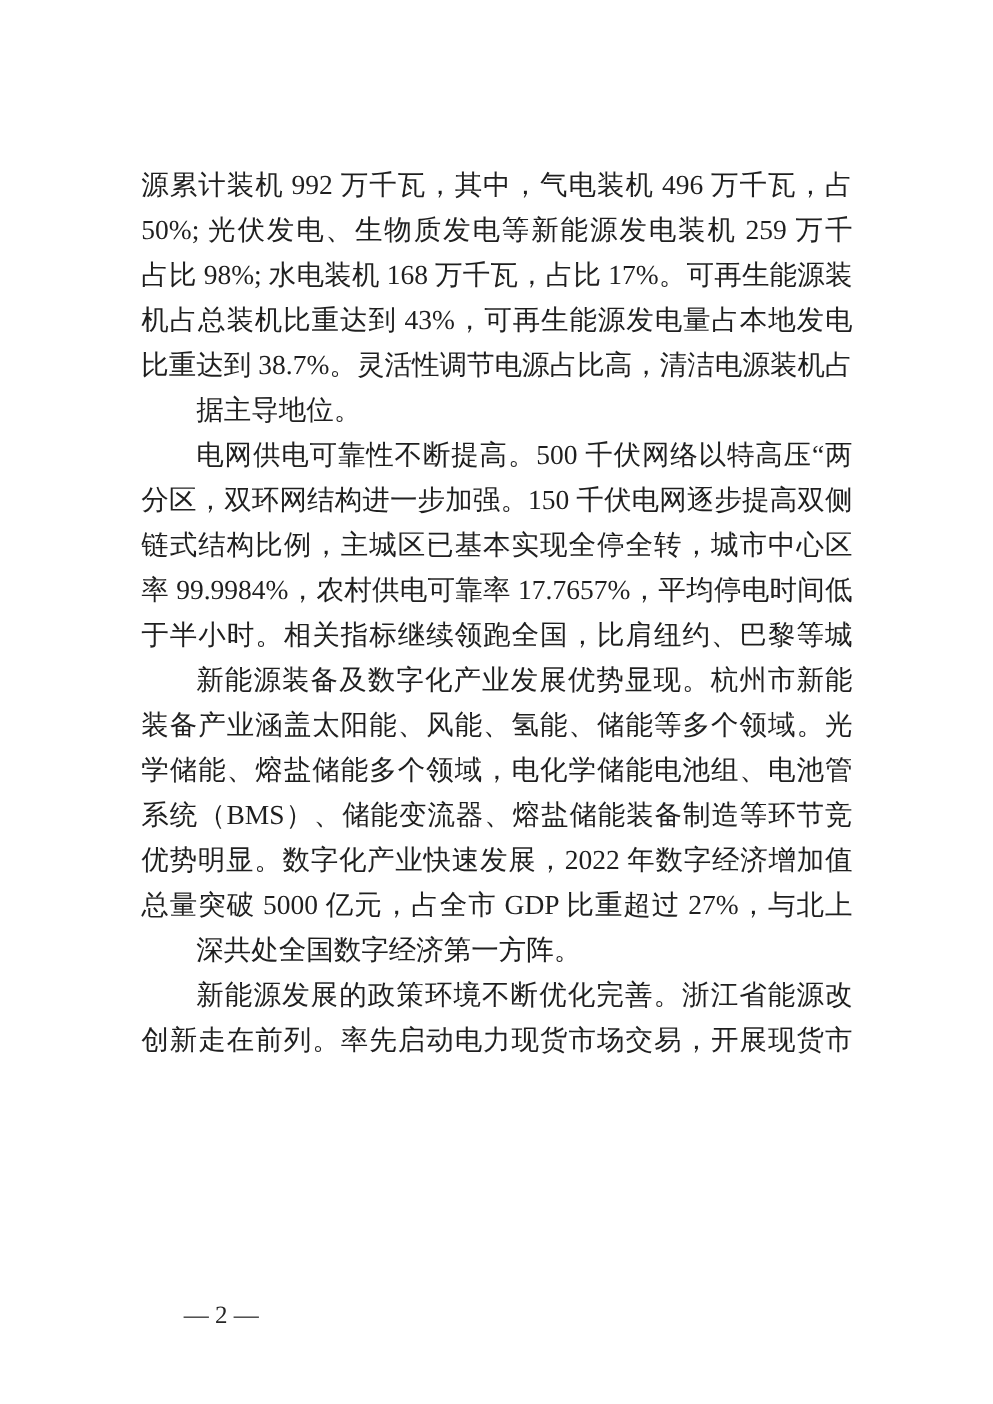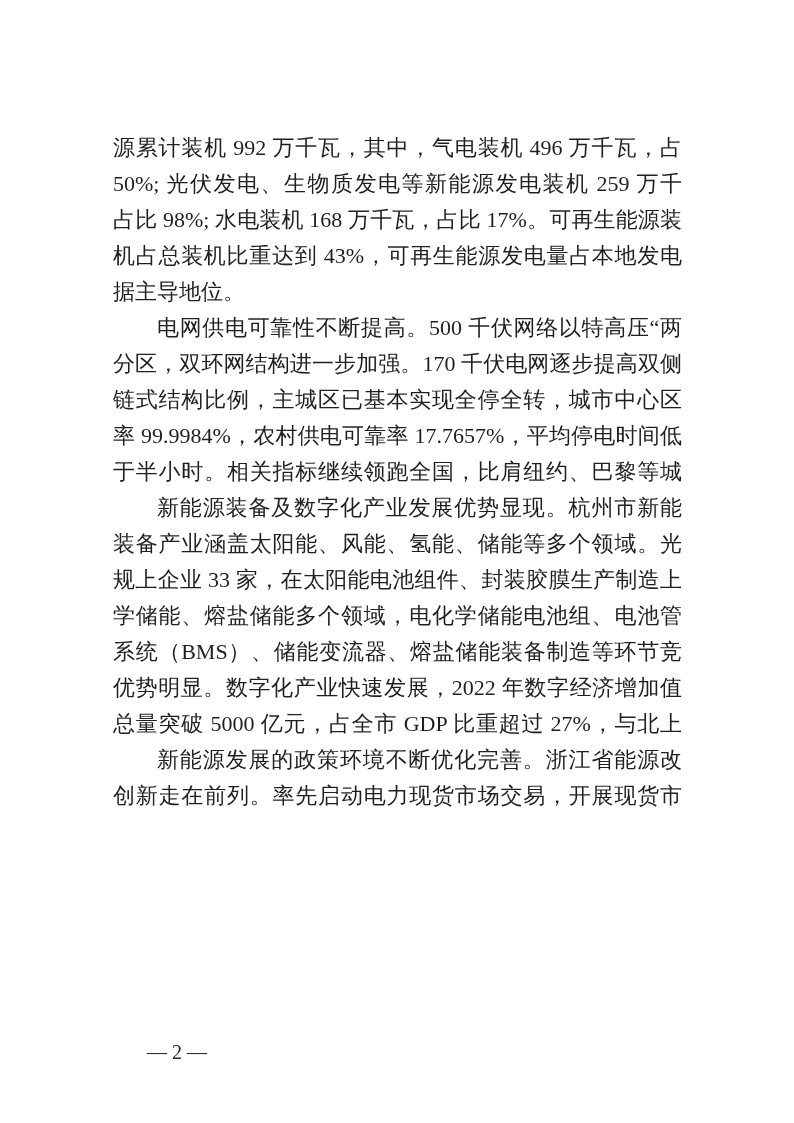--- a/index.html
+++ b/index.html
@@ -29,20 +29,21 @@
     text-align: justify;
     text-align-last: justify;
     overflow: hidden;
   }
   .line.indent {
     text-indent: 44px;
   }
   .line.para-end {
     text-align: left;
     text-align-last: left;
+    margin-left: 44px;
   }
   .footer {
     position: absolute;
     left: 142px;
     top: 1040px;
     width: 70px;
     font-size: 20px;
     line-height: 24px;
     text-align: center;
     white-space: nowrap;
@@ -51,30 +52,31 @@
 </style>
 </head>
 <body>
 
 <div class="page">
   <div class="text-block">
     <div class="line">源累计装机 992 万千瓦，其中，气电装机 496 万千瓦，占比</div>
     <div class="line">50%; 光伏发电、生物质发电等新能源发电装机 259 万千瓦，</div>
     <div class="line">占比 98%; 水电装机 168 万千瓦，占比 17%。可再生能源装</div>
     <div class="line">机占总装机比重达到 43%，可再生能源发电量占本地发电量</div>
+    <div class="line">比重达到 38.7%。灵活性调节电源占比高，清洁电源装机占</div>
     <div class="line para-end">据主导地位。</div>
     <div class="line indent">电网供电可靠性不断提高。500 千伏网络以特高压“两</div>
-    <div class="line">分区，双环网结构进一步加强。170 千伏电网逐步提高双侧</div>
+    <div class="line">分区，双环网结构进一步加强。150 千伏电网逐步提高双侧</div>
     <div class="line">链式结构比例，主城区已基本实现全停全转，城市中心区高</div>
     <div class="line">率 99.9984%，农村供电可靠率 17.7657%，平均停电时间低</div>
     <div class="line">于半小时。相关指标继续领跑全国，比肩纽约、巴黎等城市。</div>
     <div class="line indent">新能源装备及数字化产业发展优势显现。杭州市新能源</div>
     <div class="line">装备产业涵盖太阳能、风能、氢能、储能等多个领域。光伏</div>
-    <div class="line">规上企业 33 家，在太阳能电池组件、封装胶膜生产制造上</div>
     <div class="line">学储能、熔盐储能多个领域，电化学储能电池组、电池管理</div>
     <div class="line">系统（BMS）、储能变流器、熔盐储能装备制造等环节竞争</div>
     <div class="line">优势明显。数字化产业快速发展，2022 年数字经济增加值</div>
     <div class="line">总量突破 5000 亿元，占全市 GDP 比重超过 27%，与北上广</div>
+    <div class="line para-end">深共处全国数字经济第一方阵。</div>
     <div class="line indent">新能源发展的政策环境不断优化完善。浙江省能源改革</div>
     <div class="line">创新走在前列。率先启动电力现货市场交易，开展现货市场</div>
   </div>
   <div class="footer">— 2 —</div>
 </div>
 
 </body></html>

